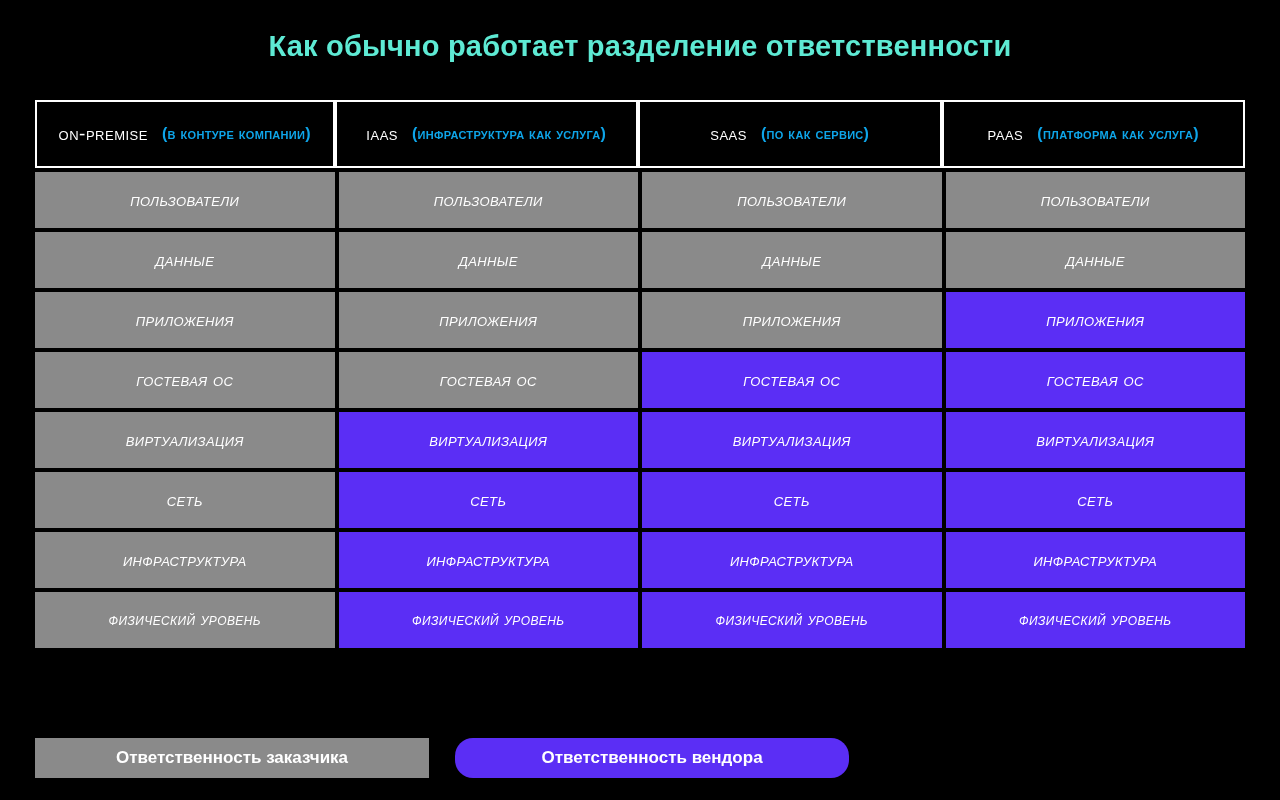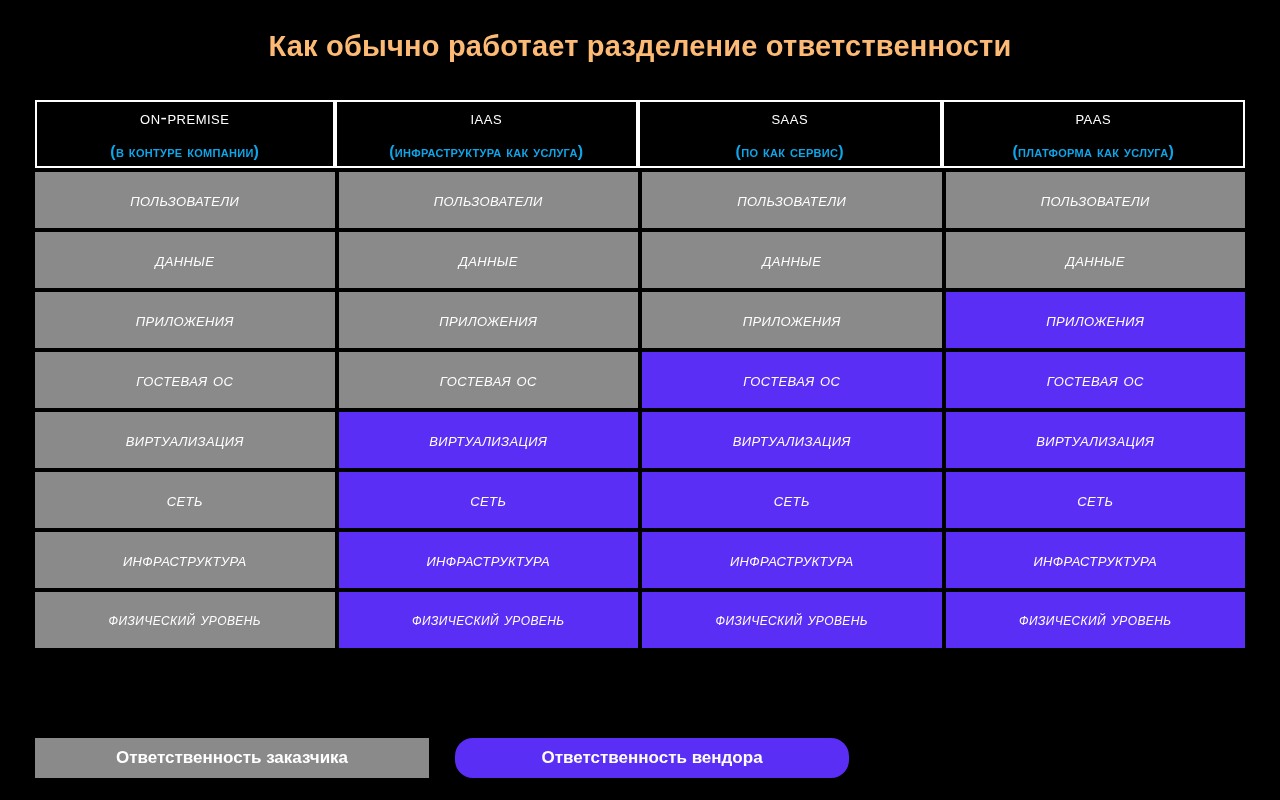--- a/index.html
+++ b/index.html
@@ -19,39 +19,39 @@
     width: 1280px;
     height: 800px;
     background: #000000;
   }
   .title {
     text-align: center;
     font-size: 29px;
     font-weight: bold;
     letter-spacing: 0.2px;
     padding-top: 30px;
-    color: #fdba74;
+    color: #5eead4;
   }
   .matrix {
     position: absolute;
     left: 35px;
     top: 100px;
     width: 1210px;
     display: grid;
     grid-template-columns: repeat(4, 1fr);
     gap: 4px 4px;
     background: #000000;
   }
   .head-cell {
     background: #000000;
     border: 2px solid #ffffff;
     box-sizing: border-box;
     height: 68px;
     display: flex;
-    flex-direction: column;
+    flex-direction: row;
     align-items: center;
     justify-content: center;
     gap: 14px;
   }
   
   .matrix .head-cell:not(:first-child) { margin-left: -4px; }
   .head-name {
     font-size: 19px;
     font-variant: small-caps;
     text-transform: lowercase;

